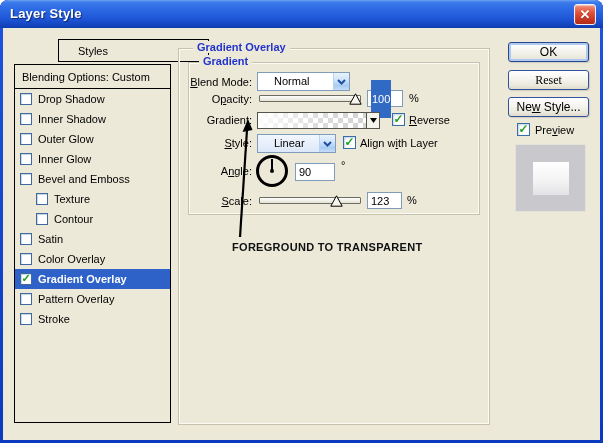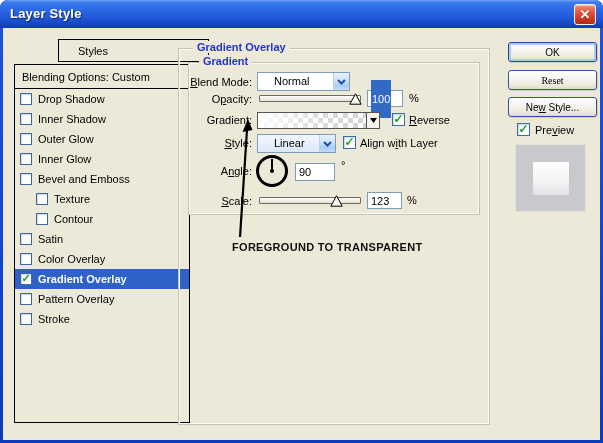--- a/index.html
+++ b/index.html
@@ -22,21 +22,21 @@
                display:flex; align-items:center; justify-content:center; }
   .close-btn span { color:#fff; font-size:13px; font-weight:bold; line-height:1; margin-top:-1px;
                     text-shadow:0 1px 1px rgba(0,0,0,.3); }
 
   .dlg-body { position:absolute; left:3px; top:28px; right:3px; bottom:3px; background:#ECE9D8; }
 
   
   .styles-header { position:absolute; left:14px; top:39px; width:151px; height:23px;
                    border:1px solid #000; background:#ECE9D8; display:flex; align-items:center;
                    padding-left:19px; font-size:11px; color:#000;margin-left:44px; }
-  .styles-list { position:absolute; left:14px; top:64px; width:176px; height:359px;
+  .styles-list { position:absolute; left:14px; top:64px; width:157px; height:359px;
                  border:1px solid #000; background:#ECE9D8; }
   .blending-row { height:24px; border-bottom:1px solid #000; display:flex; align-items:center;
                   padding-left:7px; font-size:11px; cursor:pointer; }
   .srow { height:20px; display:flex; align-items:center; padding-left:5px; font-size:11px; cursor:pointer; }
   .srow.indent { padding-left:21px; }
   .srow.selected { background:#2E62C8; color:#fff; font-weight:bold; }
   .cb { width:12px; height:12px; background:#fff; border:1px solid #41689C; margin-right:6px;
         display:inline-flex; align-items:center; justify-content:center; flex:none;
         box-shadow:inset 1px 1px 1px rgba(120,150,190,.4); }
   .cb .chk { color:#21A121; font-size:11px; font-weight:bold; line-height:1; margin-top:-1px; }
@@ -92,22 +92,22 @@
   .dial .dot { position:absolute; left:50%; top:50%; width:4px; height:4px; background:#000;
                border-radius:50%; transform:translate(-50%,-50%); }
 
   
   .xpcb { position:absolute; width:13px; height:13px; background:#fff; border:1px solid #3A6FA5;
           box-shadow:inset 1px 1px 2px rgba(120,150,190,.45); display:flex; align-items:center;
           justify-content:center; cursor:pointer; }
   .xpcb .chk { color:#21A121; font-size:12px; font-weight:bold; line-height:1; margin-top:-2px; }
 
   
-  .xp-btn { position:absolute; left:508px; width:89px; height:20px; border:1px solid #33539C;
-            border-radius:3px; font-size:10px; color:#000; text-align:center; cursor:pointer;
+  .xp-btn { position:absolute; left:508px; width:81px; height:20px; border:1px solid #33539C;
+            border-radius:3px; font-size:12px; color:#000; text-align:center; cursor:pointer;
             background:linear-gradient(180deg,#FFFFFF 0%,#F6F5F0 40%,#EBE9DD 80%,#DDDACA 100%);
             display:flex; align-items:center; justify-content:center;
             box-shadow:1px 1px 1px rgba(0,0,0,.12); }
   .xp-btn.default { border-color:#27478F; box-shadow:inset 0 0 0 2px #AFCAF0, 1px 1px 1px rgba(0,0,0,.12); }
 
   .preview-thumb { position:absolute; left:515px; top:144px; width:71px; height:68px;
                    background:#C9C9CD; border:1px solid #E4E2D6; }
   .preview-thumb .sq { position:absolute; left:17px; top:17px; width:36px; height:33px;
                        background:linear-gradient(180deg,#FFFFFF 0%,#F4F4F5 55%,#E3E3E6 100%); }
 

